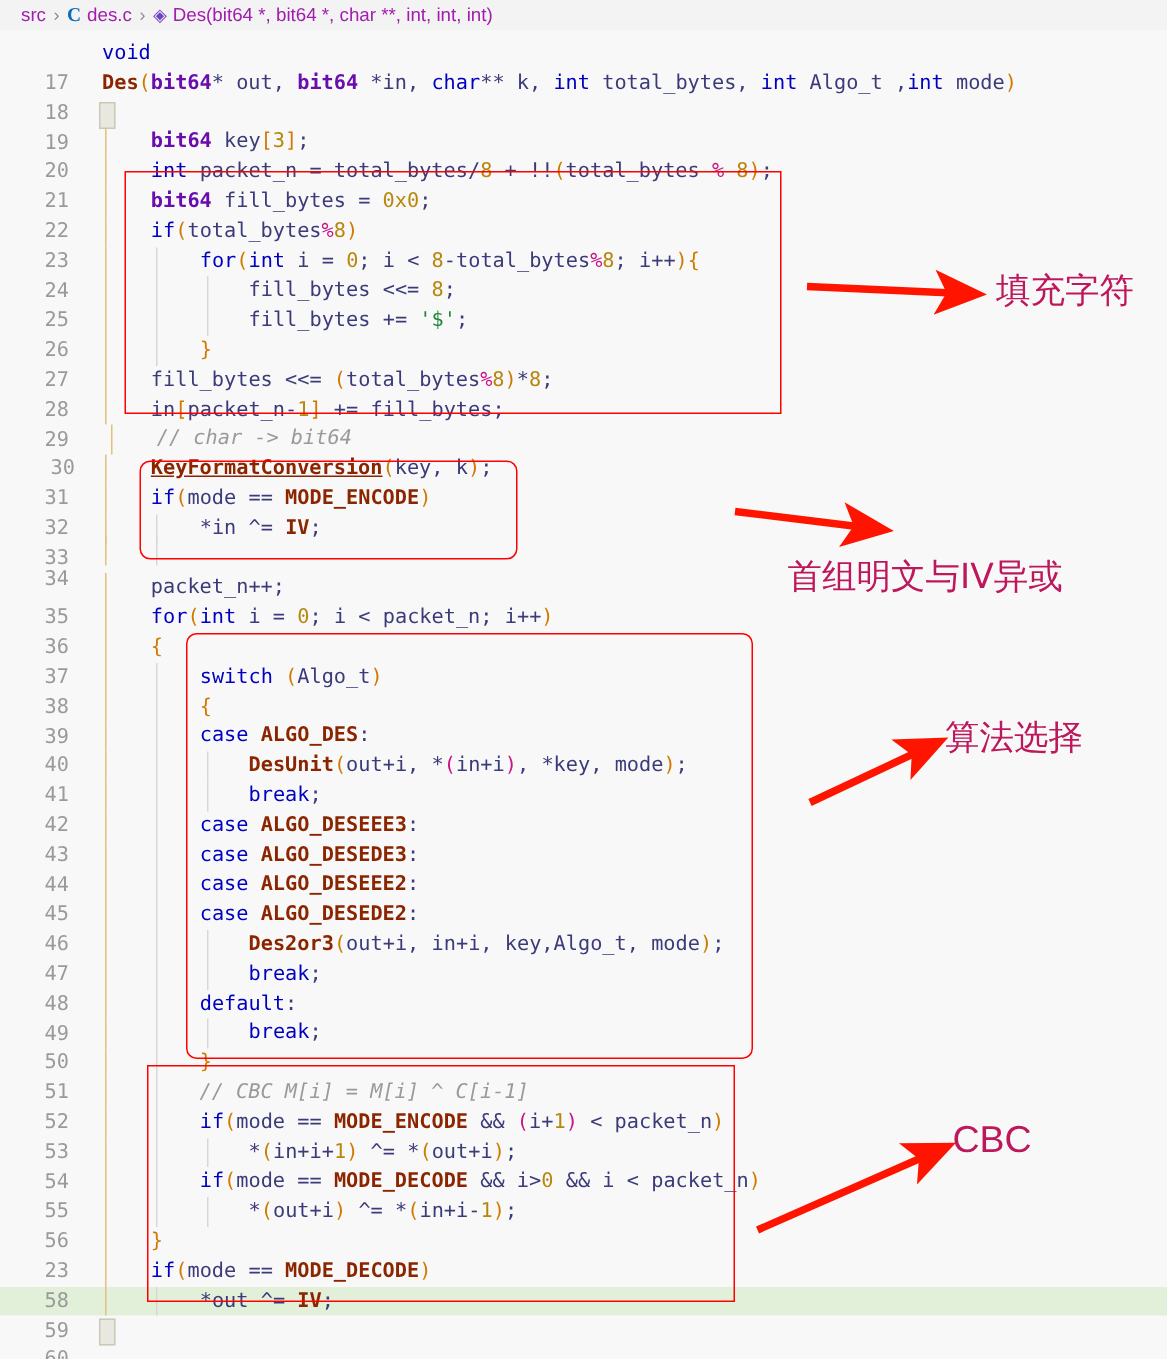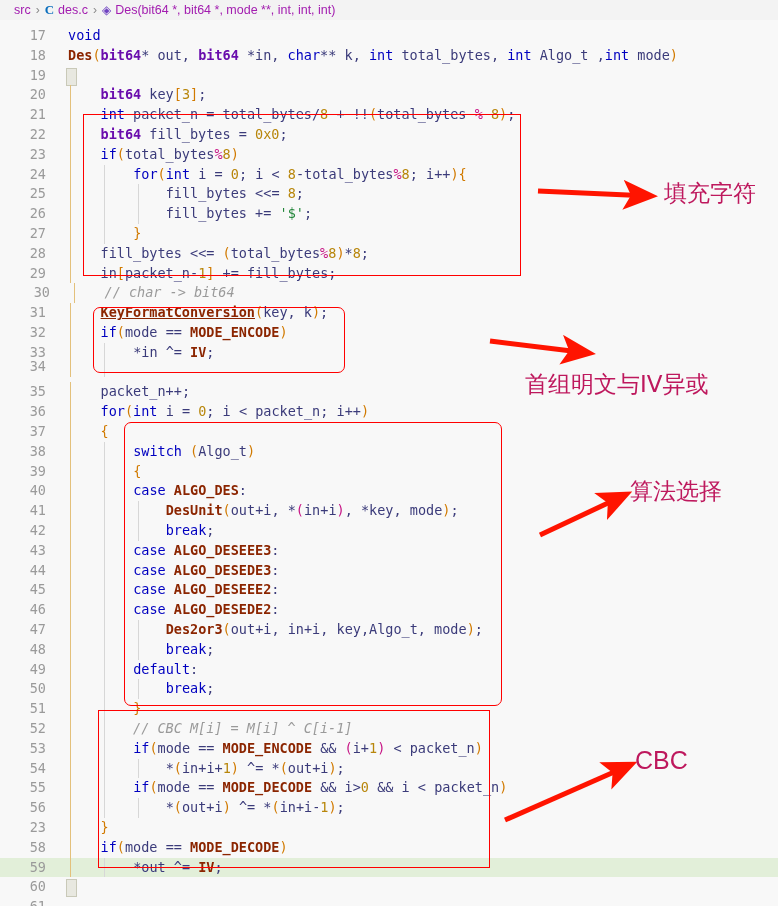--- a/index.html
+++ b/index.html
@@ -50,20 +50,21 @@
     height:19.8px;
     white-space:pre;
     font-size:13.5px;
     line-height:19.8px;
   }
   .ln{
     position:absolute;left:0;width:46px;text-align:right;
     color:#9a9a9a;
     font-family:"DejaVu Sans Mono","Liberation Mono",monospace;
     font-size:13.5px;
+    margin-top:20px;
   }
   .code{
     position:absolute;left:68px;
     font-family:"DejaVu Sans Mono","Liberation Mono",monospace;
     letter-spacing:0px;
   }
   
   .kw      {color:#0000c0;}
   .typ     {color:#6a0dad;font-weight:bold;}  
   .fn      {color:#8b2500;font-weight:bold;}  
@@ -113,21 +114,21 @@
 </head>
 <body>
 
 <div id="breadcrumb">
   <span class="crumb">src</span>
   <span class="sep">›</span>
   <span class="cicon">C</span>
   <span class="crumb">des.c</span>
   <span class="sep">›</span>
   <span class="symicon">◈</span>
-  <span class="crumb">Des(bit64 *, bit64 *, mode **, int, int, int)</span>
+  <span class="crumb">Des(bit64 *, bit64 *, char **, int, int, int)</span>
 </div>
 
 <div id="editor">
   <div id="hl-layer">
       <div class="hl-row" style="top: 837.6px;"></div>
     </div>
   <div id="lines-layer">
       <div class="line" style="position: absolute; top: 6px; left: 0px; right: 0px;"><span class="ln">17</span><span class="code"><span class="kw">void</span></span></div>
       <div class="line" style="position: absolute; top: 25.8px; left: 0px; right: 0px;"><span class="ln">18</span><span class="code"><span class="fn">Des</span><span class="par">(</span><span class="typ">bit64</span><span class="op">*</span><span class="op"> </span><span class="id">out</span><span class="op">,</span><span class="op"> </span><span class="typ">bit64</span><span class="op"> </span><span class="op">*</span><span class="id">in</span><span class="op">,</span><span class="op"> </span><span class="kw">char</span><span class="op">*</span><span class="op">*</span><span class="op"> </span><span class="id">k</span><span class="op">,</span><span class="op"> </span><span class="kw">int</span><span class="op"> </span><span class="id">total_bytes</span><span class="op">,</span><span class="op"> </span><span class="kw">int</span><span class="op"> </span><span class="id">Algo_t</span><span class="op"> </span><span class="op">,</span><span class="kw">int</span><span class="op"> </span><span class="id">mode</span><span class="par">)</span></span></div>
       <div class="line" style="position: absolute; top: 45.6px; left: 0px; right: 0px;"><span class="ln">19</span><span class="code"><span class="par">{</span></span><div class="bracketbox" style="left: 66px;"></div></div>

